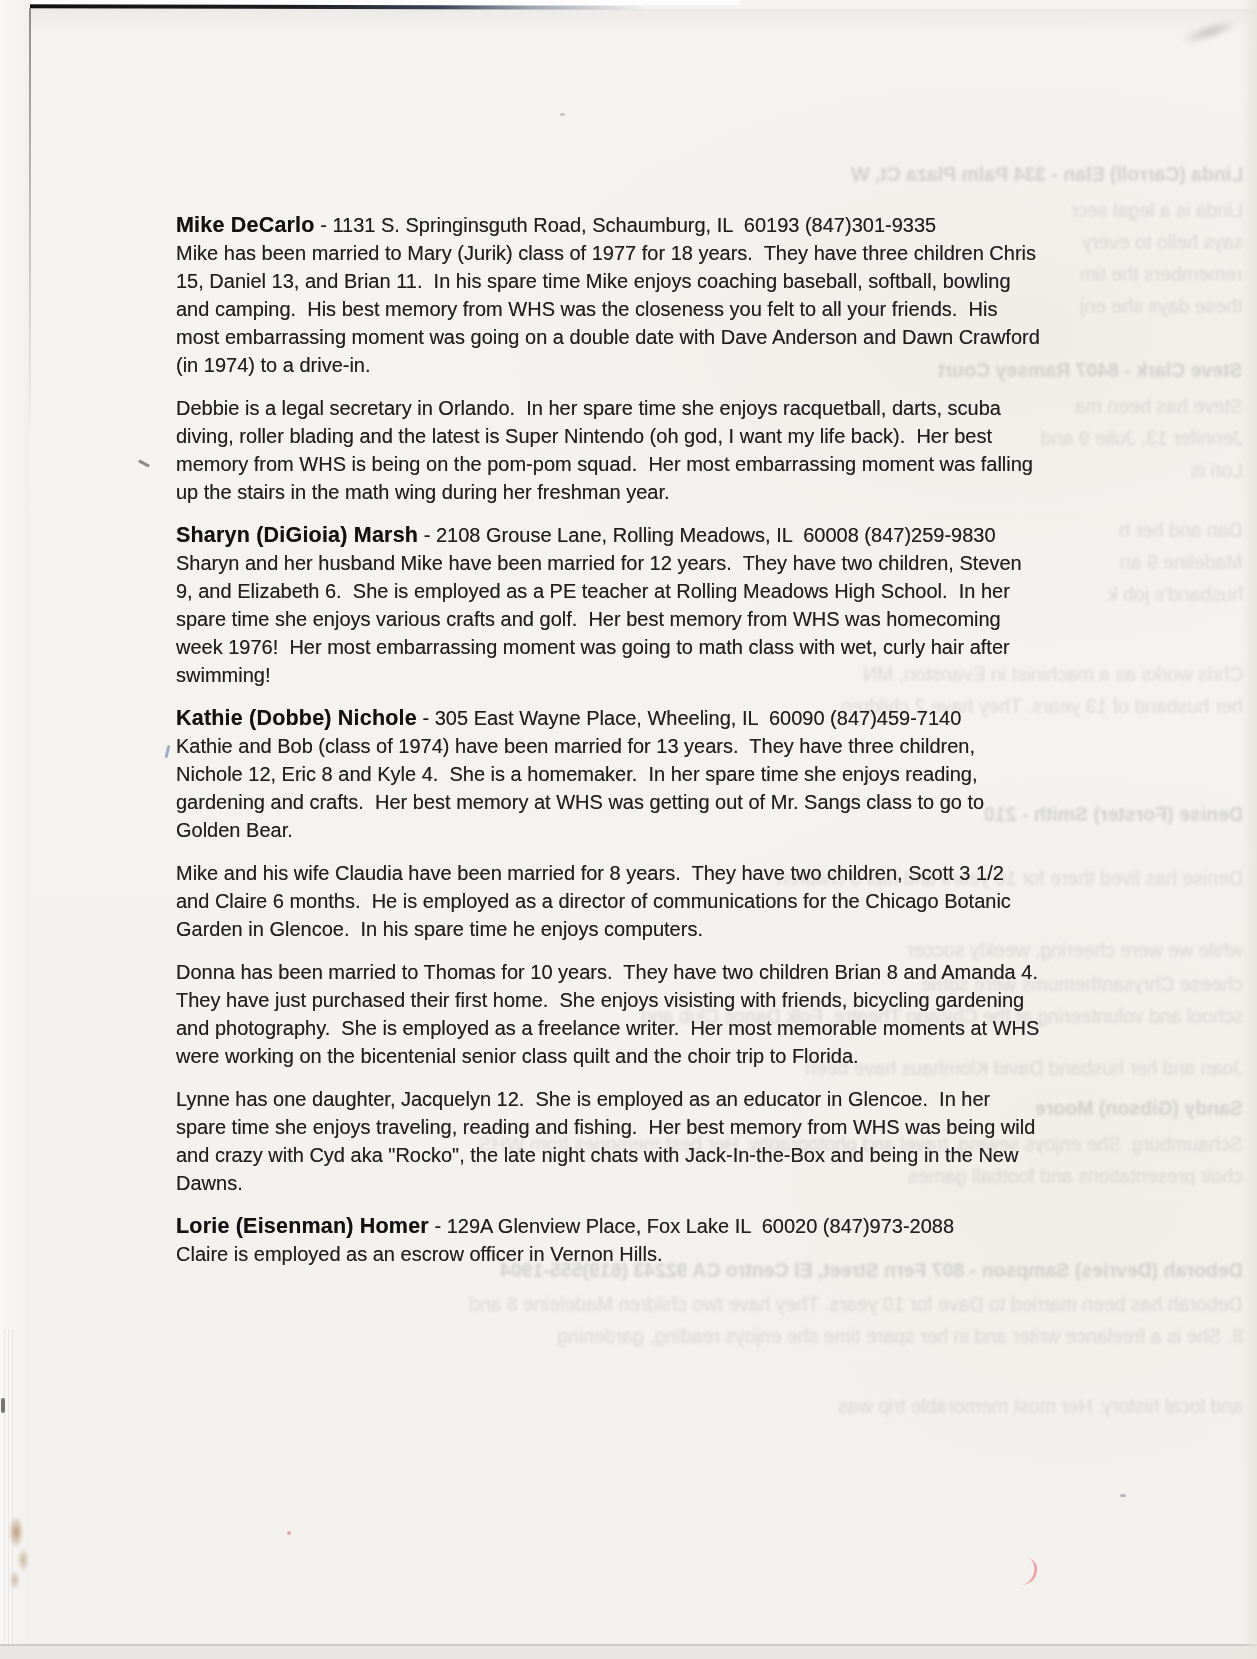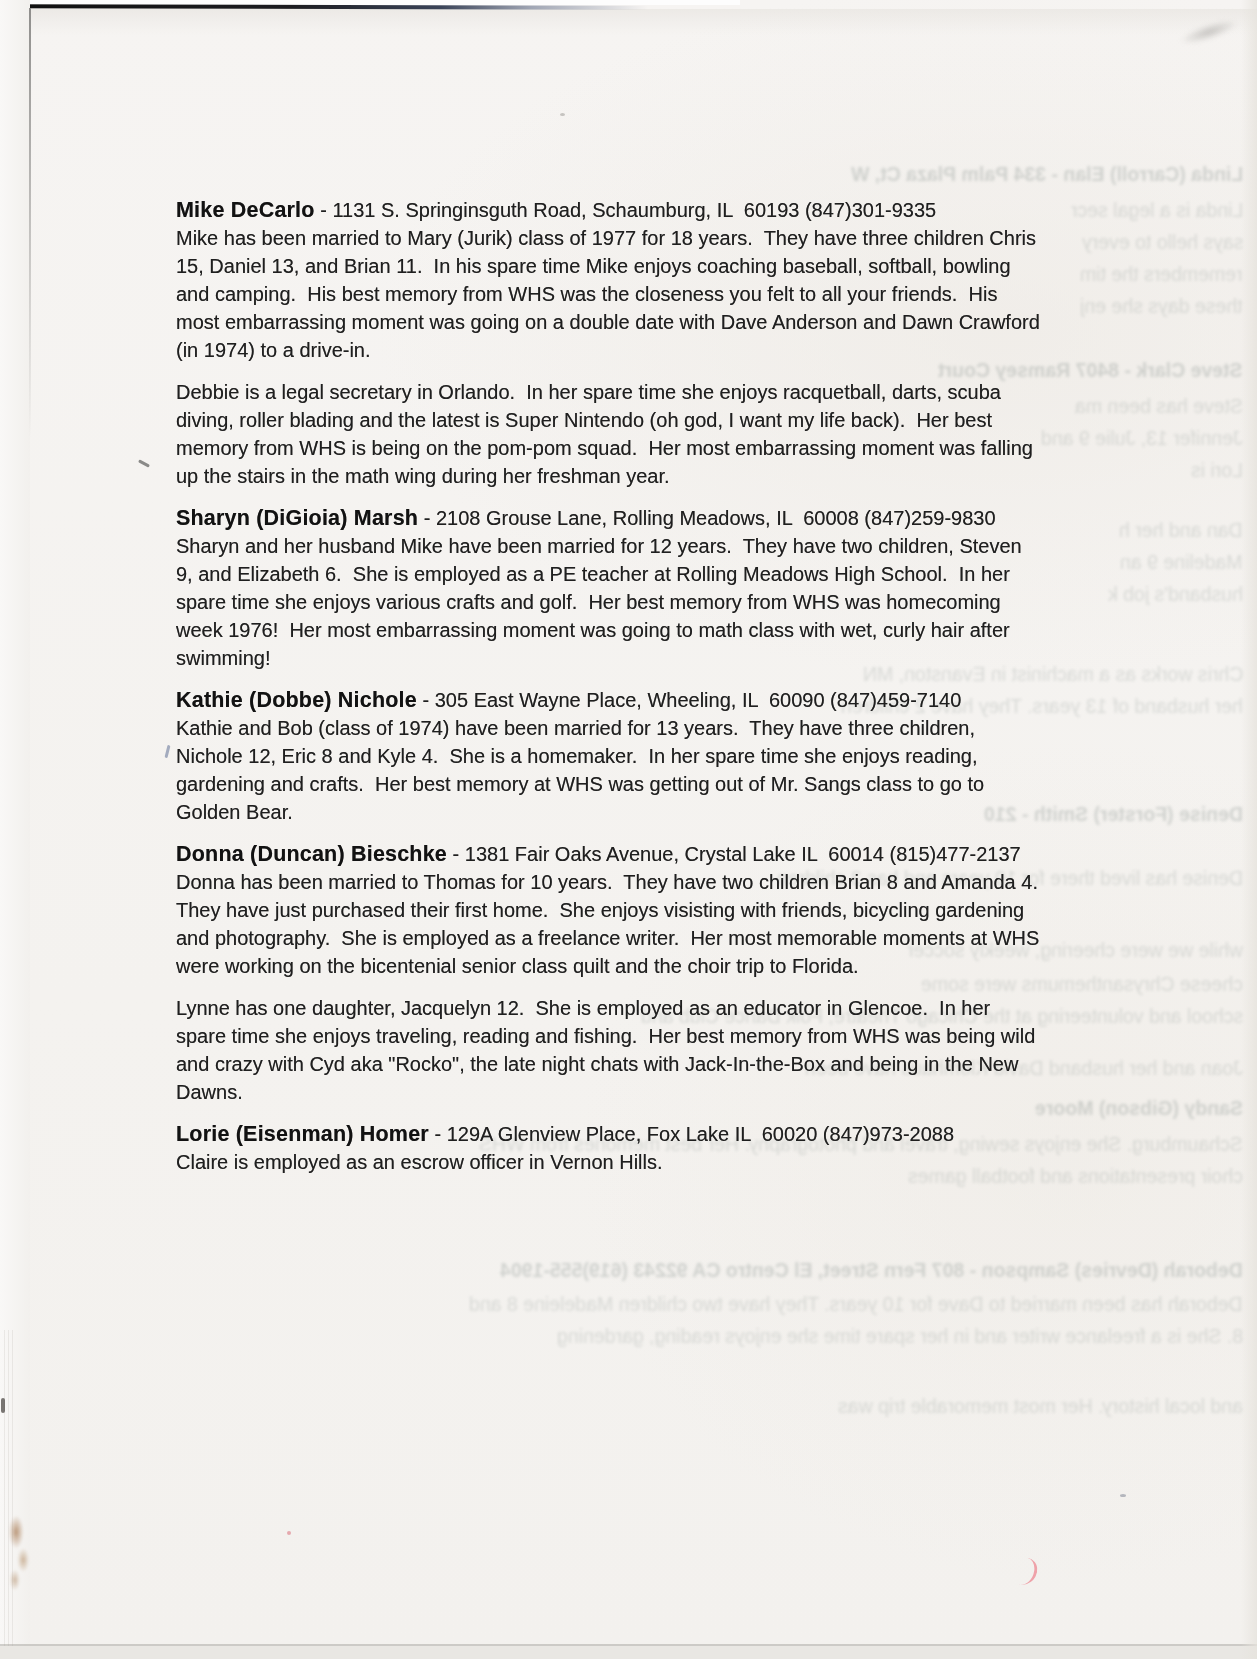--- a/index.html
+++ b/index.html
@@ -59,21 +59,21 @@
   #g5{top:356px}#g6{top:392px}#g7{top:424px}#g8{top:456px}
   #g9{top:516px}#g10{top:548px}#g11{top:580px}
   #g12{top:660px}#g13{top:692px}
   #g14{top:800px}#g15{top:864px}
   #g16{top:936px}#g17{top:970px}#g18{top:1002px}
   #g19{top:1054px}#g20{top:1094px}#g21{top:1130px}#g22{top:1162px}
   #g23{top:1256px}#g24{top:1290px}#g25{top:1322px}#g26{top:1392px}
 
   
   .content { position:absolute; left:176px; top:196px; width:864px; color:#1f1f1f; }
-  .entry { margin:0 0 14px 0; }
+  .entry { margin:15px 0 14px 0; }
   .head, .bio { margin:0; font-size:20px; line-height:28px; white-space:pre-wrap;
                 text-shadow:0 0 .5px rgba(25,25,25,.55); }
   .nm { font-weight:700; font-size:21.5px; letter-spacing:.2px; color:#121212; }
 </style>
 </head>
 <body>
 
 <div class="paper"></div>
 
 <div>
@@ -121,24 +121,24 @@
     <p class="head"><span class="nm">Sharyn (DiGioia) Marsh</span><span> - </span><span>2108 Grouse Lane, Rolling Meadows, IL  60008 (847)259-9830</span></p>
     <p class="bio">Sharyn and her husband Mike have been married for 12 years.  They have two children, Steven 9, and Elizabeth 6.  She is employed as a PE teacher at Rolling Meadows High School.  In her spare time she enjoys various crafts and golf.  Her best memory from WHS was homecoming week 1976!  Her most embarrassing moment was going to math class with wet, curly hair after swimming!</p>
   </div>
 
   <div class="entry">
     <p class="head"><span class="nm">Kathie (Dobbe) Nichole</span><span> - </span><span>305 East Wayne Place, Wheeling, IL  60090 (847)459-7140</span></p>
     <p class="bio">Kathie and Bob (class of 1974) have been married for 13 years.  They have three children, Nichole 12, Eric 8 and Kyle 4.  She is a homemaker.  In her spare time she enjoys reading, gardening and crafts.  Her best memory at WHS was getting out of Mr. Sangs class to go to Golden Bear.</p>
   </div>
 
   <div class="entry">
+    <p class="bio">Mike and his wife Claudia have been married for 8 years.  They have two children, Scott 3 1/2 and Claire 6 months.  He is employed as a director of communications for the Chicago Botanic Garden in Glencoe.  In his spare time he enjoys computers.</p>
   </div>
 
   <div class="entry">
-    <p class="head"><span class="nm">Donna (Duncan) Bieschke</span><span> - </span><span>1381 Fair Oaks Avenue, Crystal Lake IL  60014 (815)477-2137</span></p>
     <p class="bio">Donna has been married to Thomas for 10 years.  They have two children Brian 8 and Amanda 4.  They have just purchased their first home.  She enjoys visisting with friends, bicycling gardening and photography.  She is employed as a freelance writer.  Her most memorable moments at WHS were working on the bicentenial senior class quilt and the choir trip to Florida.</p>
   </div>
 
   <div class="entry">
     <p class="bio">Lynne has one daughter, Jacquelyn 12.  She is employed as an educator in Glencoe.  In her spare time she enjoys traveling, reading and fishing.  Her best memory from WHS was being wild and crazy with Cyd aka "Rocko", the late night chats with Jack-In-the-Box and being in the New Dawns.</p>
   </div>
 
   <div class="entry">
     <p class="head"><span class="nm">Lorie (Eisenman) Homer</span><span> - </span><span>129A Glenview Place, Fox Lake IL  60020 (847)973-2088</span></p>
     <p class="bio">Claire is employed as an escrow officer in Vernon Hills.</p>

